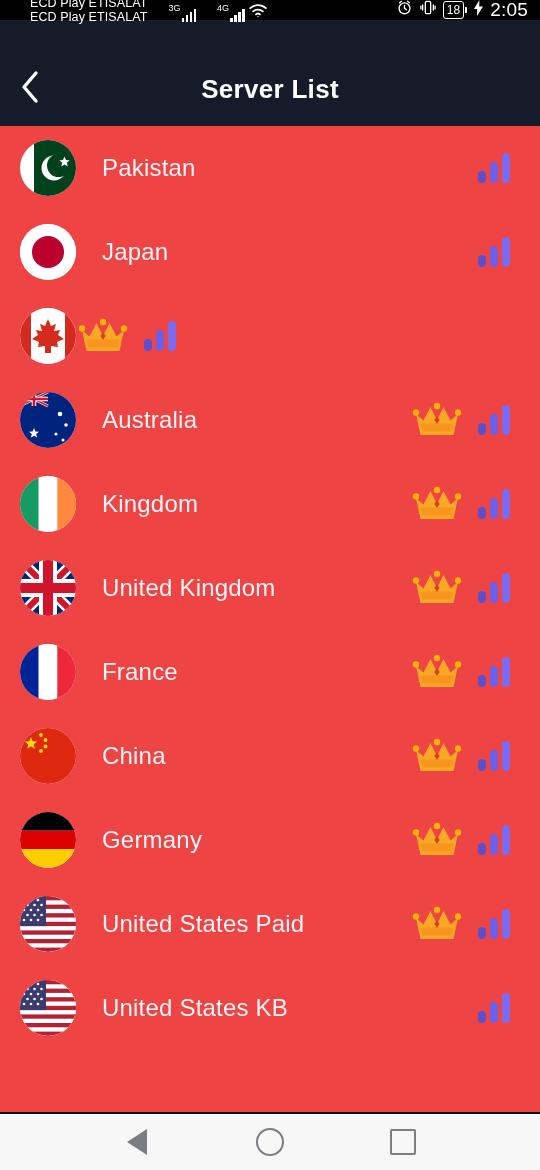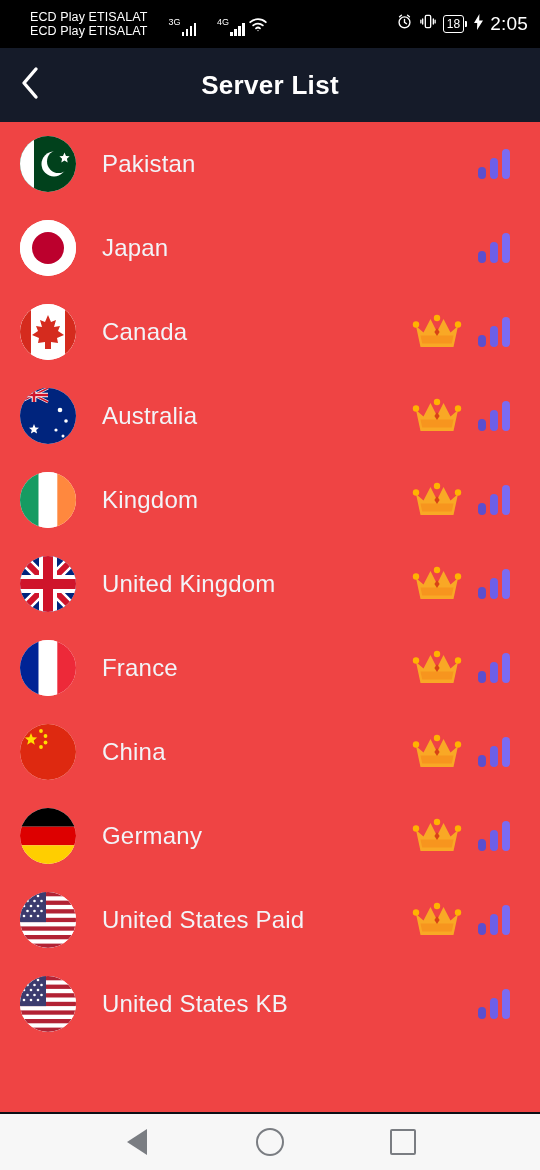--- a/index.html
+++ b/index.html
@@ -17,21 +17,21 @@
     position: relative;
     width: 540px;
     height: 1170px;
     background: #151b29;
     display: flex;
     flex-direction: column;
   }
 
   
   .statusbar {
-    height: 48px;
+    height: 20px;
     background: #000000;
     display: flex;
     align-items: center;
     justify-content: space-between;
     padding: 0 12px 0 30px;
     box-sizing: border-box;
     color: #ffffff;
     flex: 0 0 auto;
   }
   .sb-left {
@@ -104,20 +104,21 @@
 
   
   .header {
     height: 74px;
     flex: 0 0 auto;
     position: relative;
     display: flex;
     align-items: center;
     justify-content: center;
     background: #151b29;
+    margin-top: 32px;
   }
   .back-btn {
     position: absolute;
     left: 8px;
     top: 50%;
     transform: translateY(-50%);
     width: 44px;
     height: 44px;
     display: flex;
     align-items: center;
@@ -357,21 +358,20 @@
 
     <div class="row">
       <div class="flag">
         <svg viewBox="0 0 56 56">
             <rect width="56" height="56" fill="#ffffff"></rect>
             <rect width="11" height="56" fill="#d52b1e"></rect>
             <rect x="45" width="11" height="56" fill="#d52b1e"></rect>
           <path d="M28 11l3 7 5-2-2 7 6-1-2 5 6 4-7 3 1 5-7-1v7h-6v-7l-7 1 1-5-7-3 6-4-2-5 6 1-2-7 5 2z" fill="#d52b1e"></path>
         </svg>
       </div>
-      <div class="cname">Canada</div>
       <div class="row-right">
         <div class="crown">
           <svg width="50" height="38" viewBox="0 0 50 38">
             <path d="M4 13l7.5 6.5L18.5 6 25 19 31.5 6l7 13.5L46 13l-4.5 21h-33z" fill="#f9a825"></path>
             <path d="M8.5 22.5h33l-1.7 8h-29.6z" fill="#f57f17" opacity=".45"></path>
             <circle cx="4" cy="11.5" r="3.2" fill="#ffb300"></circle>
               <circle cx="25" cy="5" r="3.2" fill="#ffb300"></circle>
               <circle cx="46" cy="11.5" r="3.2" fill="#ffb300"></circle>
             <path d="M25 15l2.6 4-2.6 4-2.6-4z" fill="#d84315"></path>
           </svg>

